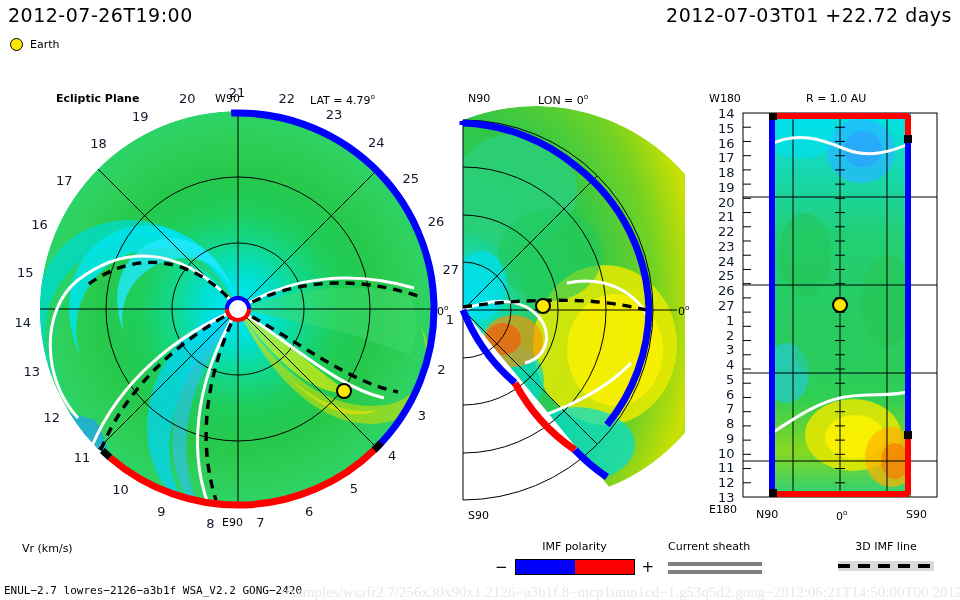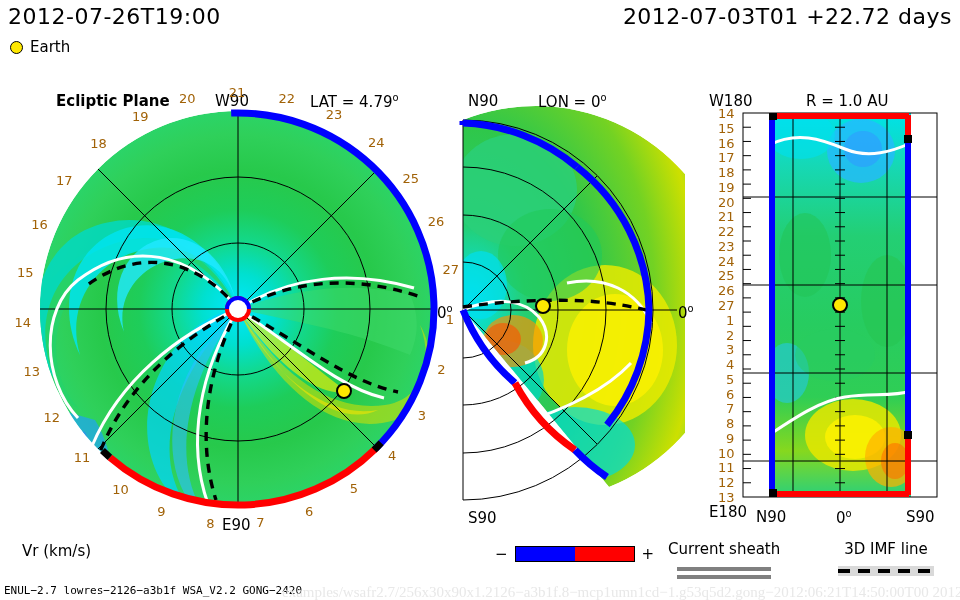--- a/index.html
+++ b/index.html
@@ -1,21 +1,21 @@
 <!DOCTYPE html>
 <html><head>
 <meta charset="utf-8">
 <style>
   html,body{margin:0;padding:0;background:#fff;}
   body{width:960px;height:600px;position:relative;overflow:hidden;
        font-family:"DejaVu Sans","Liberation Sans",sans-serif;color:#000;}
   .abs{position:absolute;}
-  .hdr{font-size:22px;letter-spacing:.5px;white-space:nowrap;}
-  .lbl{font-size:15px;white-space:nowrap;}
-  .tick{font-size:13px;color:#a16207;white-space:nowrap;}
+  .hdr{font-size:19px;letter-spacing:.5px;white-space:nowrap;}
+  .lbl{font-size:11px;white-space:nowrap;}
+  .tick{font-size:13px;color:#0f172a;white-space:nowrap;}
   .tick-k{font-size:14px;color:#000;white-space:nowrap;}
   .mono{font-family:"DejaVu Sans Mono","Liberation Mono",monospace;}
   .wm{font-size:15px;color:#e8e8e8;white-space:nowrap;font-family:Liberation Serif, serif;}
   .foot{font-size:11px;color:#000;white-space:nowrap;}
   sup{font-size:.66em;vertical-align:super;}
 
   
   .earth-dot{width:13px;height:13px;border-radius:50%;background:#ffe800;
              border:1.5px solid #000;box-sizing:border-box;}
 
@@ -382,20 +382,21 @@
     <div class="abs lbl" style="left: 756px; top: 508px;">N90</div>
     <div class="abs lbl" style="left: 836px; top: 508px;">0<sup>o</sup></div>
     <div class="abs lbl" style="left: 906px; top: 508px;">S90</div>
   </div>
 
 <div class="abs" style="left:22px;top:540px;display:flex;align-items:flex-start;gap:10px;">
   <div class="lbl" style="padding-top:2px;">Vr (km/s)</div>
 </div>
 
 <div class="abs" style="left:495px;top:540px;text-align:center;">
+  <div class="lbl">IMF polarity</div>
   <div style="display:flex;align-items:center;gap:7px;margin-top:5px;">
     <span class="pol-neg">−</span>
     <span class="polbar">
       <i style="background:#0000ff"></i>
       <i style="background:#ff0000"></i>
     </span>
     <span class="pol-pos">+</span>
   </div>
 </div>
 

